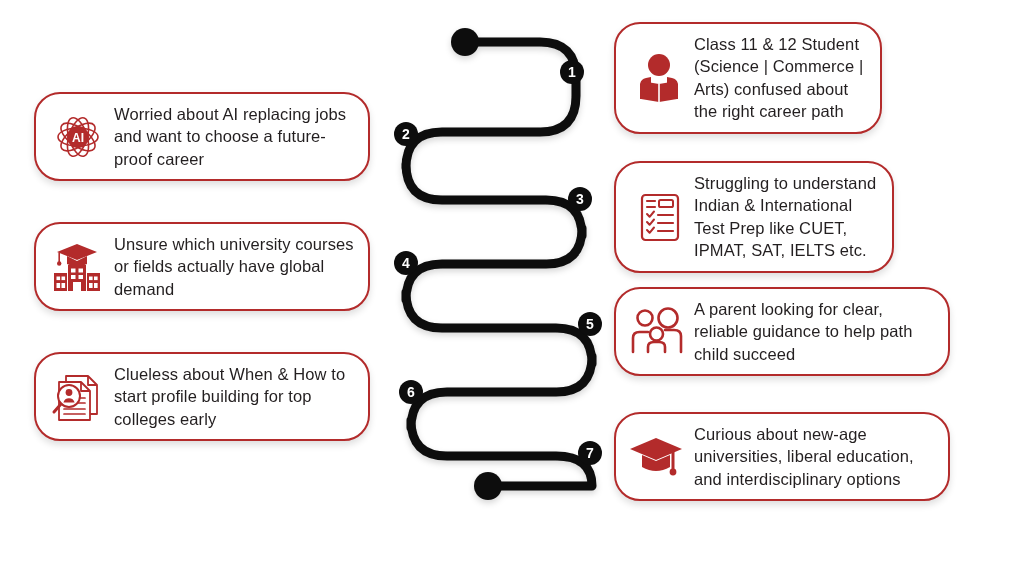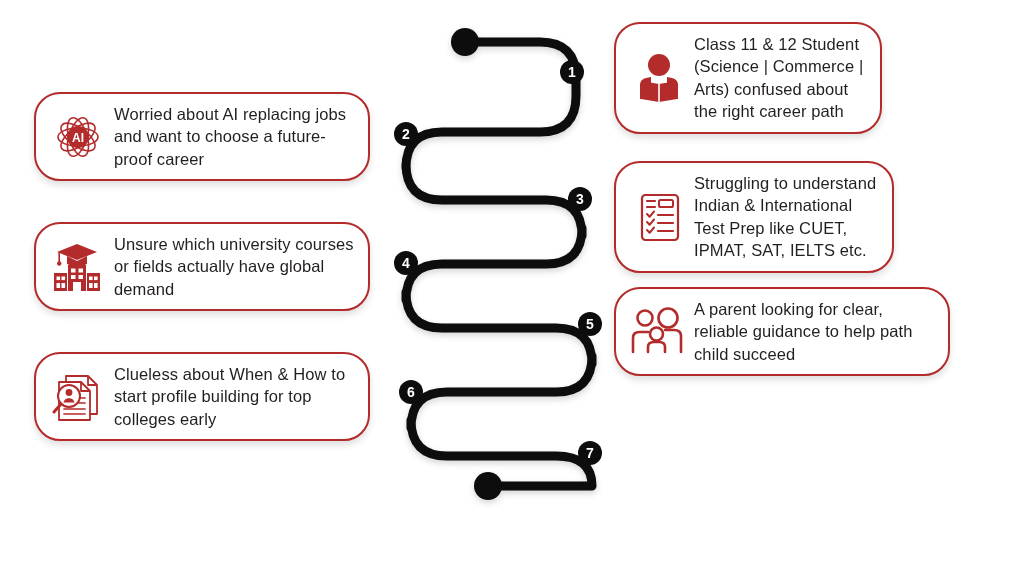--- a/index.html
+++ b/index.html
@@ -285,14 +285,27 @@
           <circle cx="26.5" cy="27" r="6.5"></circle>
           <path d="M3 45 L3 31 Q3 25 9.5 25 L18 25"></path>
           <path d="M51 45 L51 29 Q51 23 44 23 L35 23"></path>
           <path d="M18 45 L18 40 Q18 35 24 35 L29 35 Q35 35 35 40 L35 45"></path>
         </g>
       </svg>
     </div>
     <div class="card-text">A parent looking for clear, reliable guidance to help path child succeed</div>
   </div>
 
+  <div class="card card-r4">
+    <div class="icon-wrap">
+      <svg width="56" height="46" viewBox="0 0 56 46">
+        <g fill="#B32B2B">
+          <path d="M28 4 L54 15 L28 26 L2 15 Z"></path>
+          <path d="M14 21 L14 33 Q28 41 42 33 L42 21 L28 27 Z"></path>
+          <rect x="43.5" y="16" width="3" height="20" rx="1.4"></rect>
+          <circle cx="45" cy="38" r="3.4"></circle>
+        </g>
+      </svg>
+    </div>
+    <div class="card-text">Curious about new-age universities, liberal education, and interdisciplinary options</div>
+  </div>
 
 </div>
 
 </body></html>

